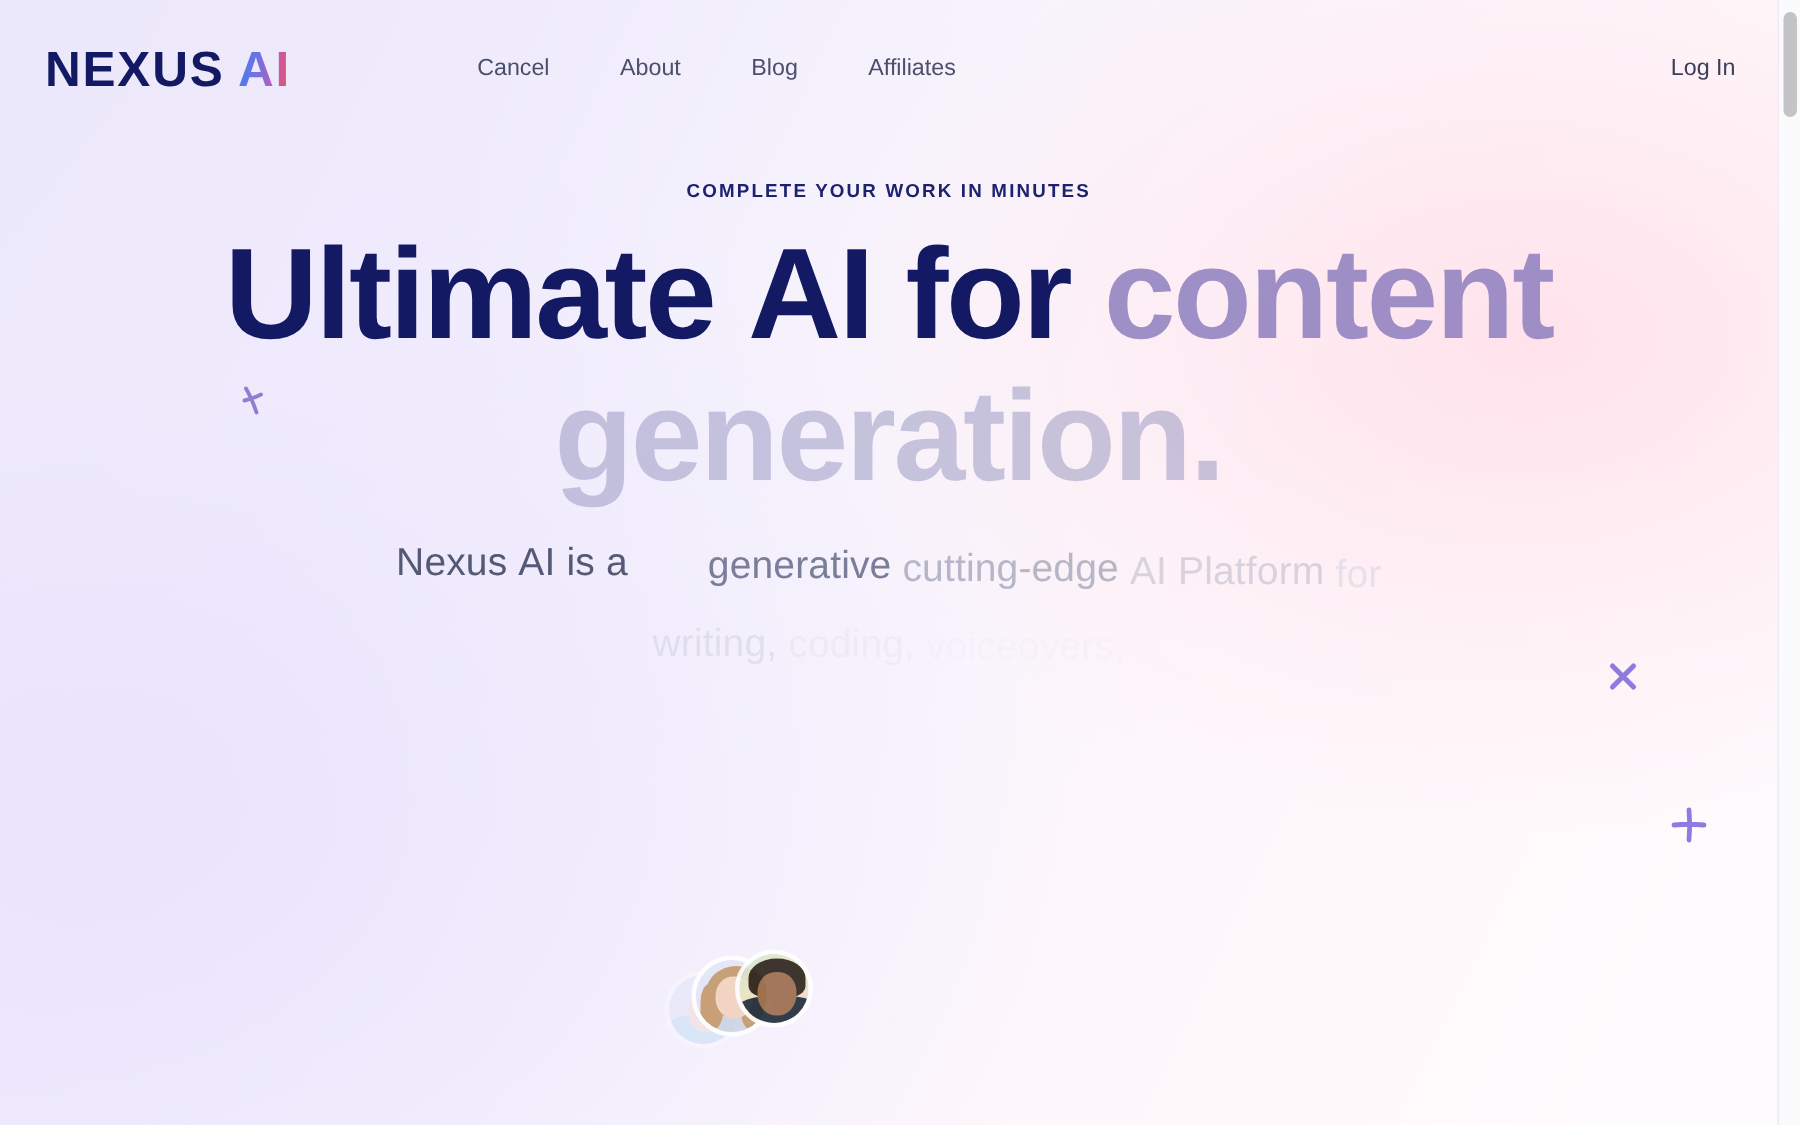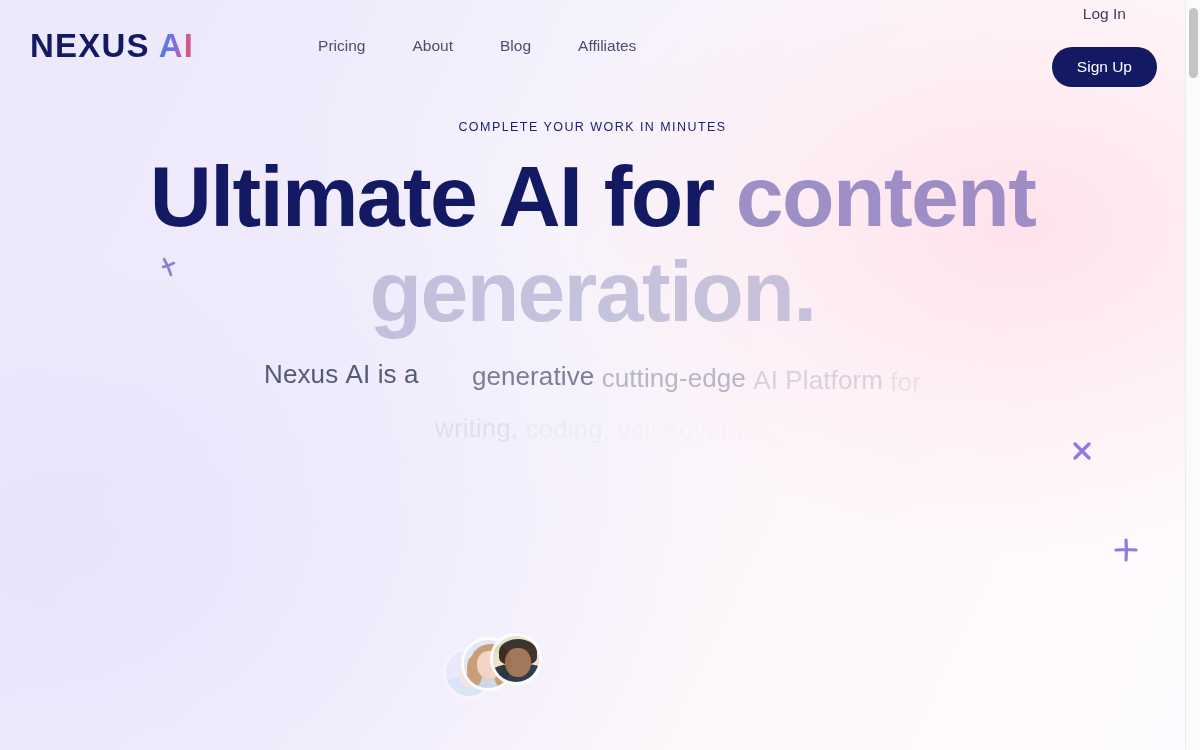--- a/index.html
+++ b/index.html
@@ -76,21 +76,21 @@
   .signup-btn {
     background:#131a63; color:#ffffff;
     font-size:15.5px; border:none; cursor:pointer;
     padding:12px 25px; border-radius:999px; line-height:1;
     font-family:"Liberation Sans", sans-serif;
   }
 
   
   .hero { position:relative; text-align:center; z-index:3; }
   .eyebrow {
-    font-size:12.5px; font-weight:normal; letter-spacing:1.45px;
+    font-size:12.5px; font-weight:bold; letter-spacing:1.45px;
     color:#1d2270; margin-top:28px;
   }
   .headline {
     margin-top:18px;
     font-size:86px; font-weight:bold; line-height:1.03;
     letter-spacing:-1.6px;
     color:#131a63;
     padding:0 78px;
   }
   .headline .w { display:inline-block; }
@@ -168,29 +168,28 @@
 <div class="page">
 
 
   <div class="nav">
     <div class="logo">
       <span class="logo-nexus">NEXUS</span>
       <span class="logo-ai">AI</span>
     </div>
 
     <div class="nav-links">
-      <a class="nav-link">Pricing</a>
+      <a class="nav-link">Cancel</a>
       <a class="nav-link">About</a>
       <a class="nav-link">Blog</a>
       <a class="nav-link">Affiliates</a>
     </div>
 
     <div class="nav-right">
       <a class="login-link">Log In</a>
-      <button class="signup-btn">Sign Up</button>
     </div>
   </div>
 
   <div class="hero">
     <div class="eyebrow">COMPLETE YOUR WORK IN MINUTES</div>
     <h1 class="headline"><span class="w w-on">Ultimate</span> <span class="w w-on">AI</span> <span class="w w-on">for</span> <span class="w w-f1">content</span> <span class="w w-f2">generation.</span></h1>
     <p class="subhead"><span class="w s-on">Nexus</span> <span class="w s-on">AI</span> <span class="w s-on">is</span> <span class="w s-on">a</span> <span class="w s-d1">generative</span> <span class="w s-d2">cutting-edge</span> <span class="w s-d3">AI</span> <span class="w s-d3">Platform</span> <span class="w s-d4">for</span> <span class="w s-d4">writing,</span> <span class="w s-d5">coding,</span> <span class="w s-d6">voiceovers,</span></p>
   </div>
 
   <div class="avatars">

